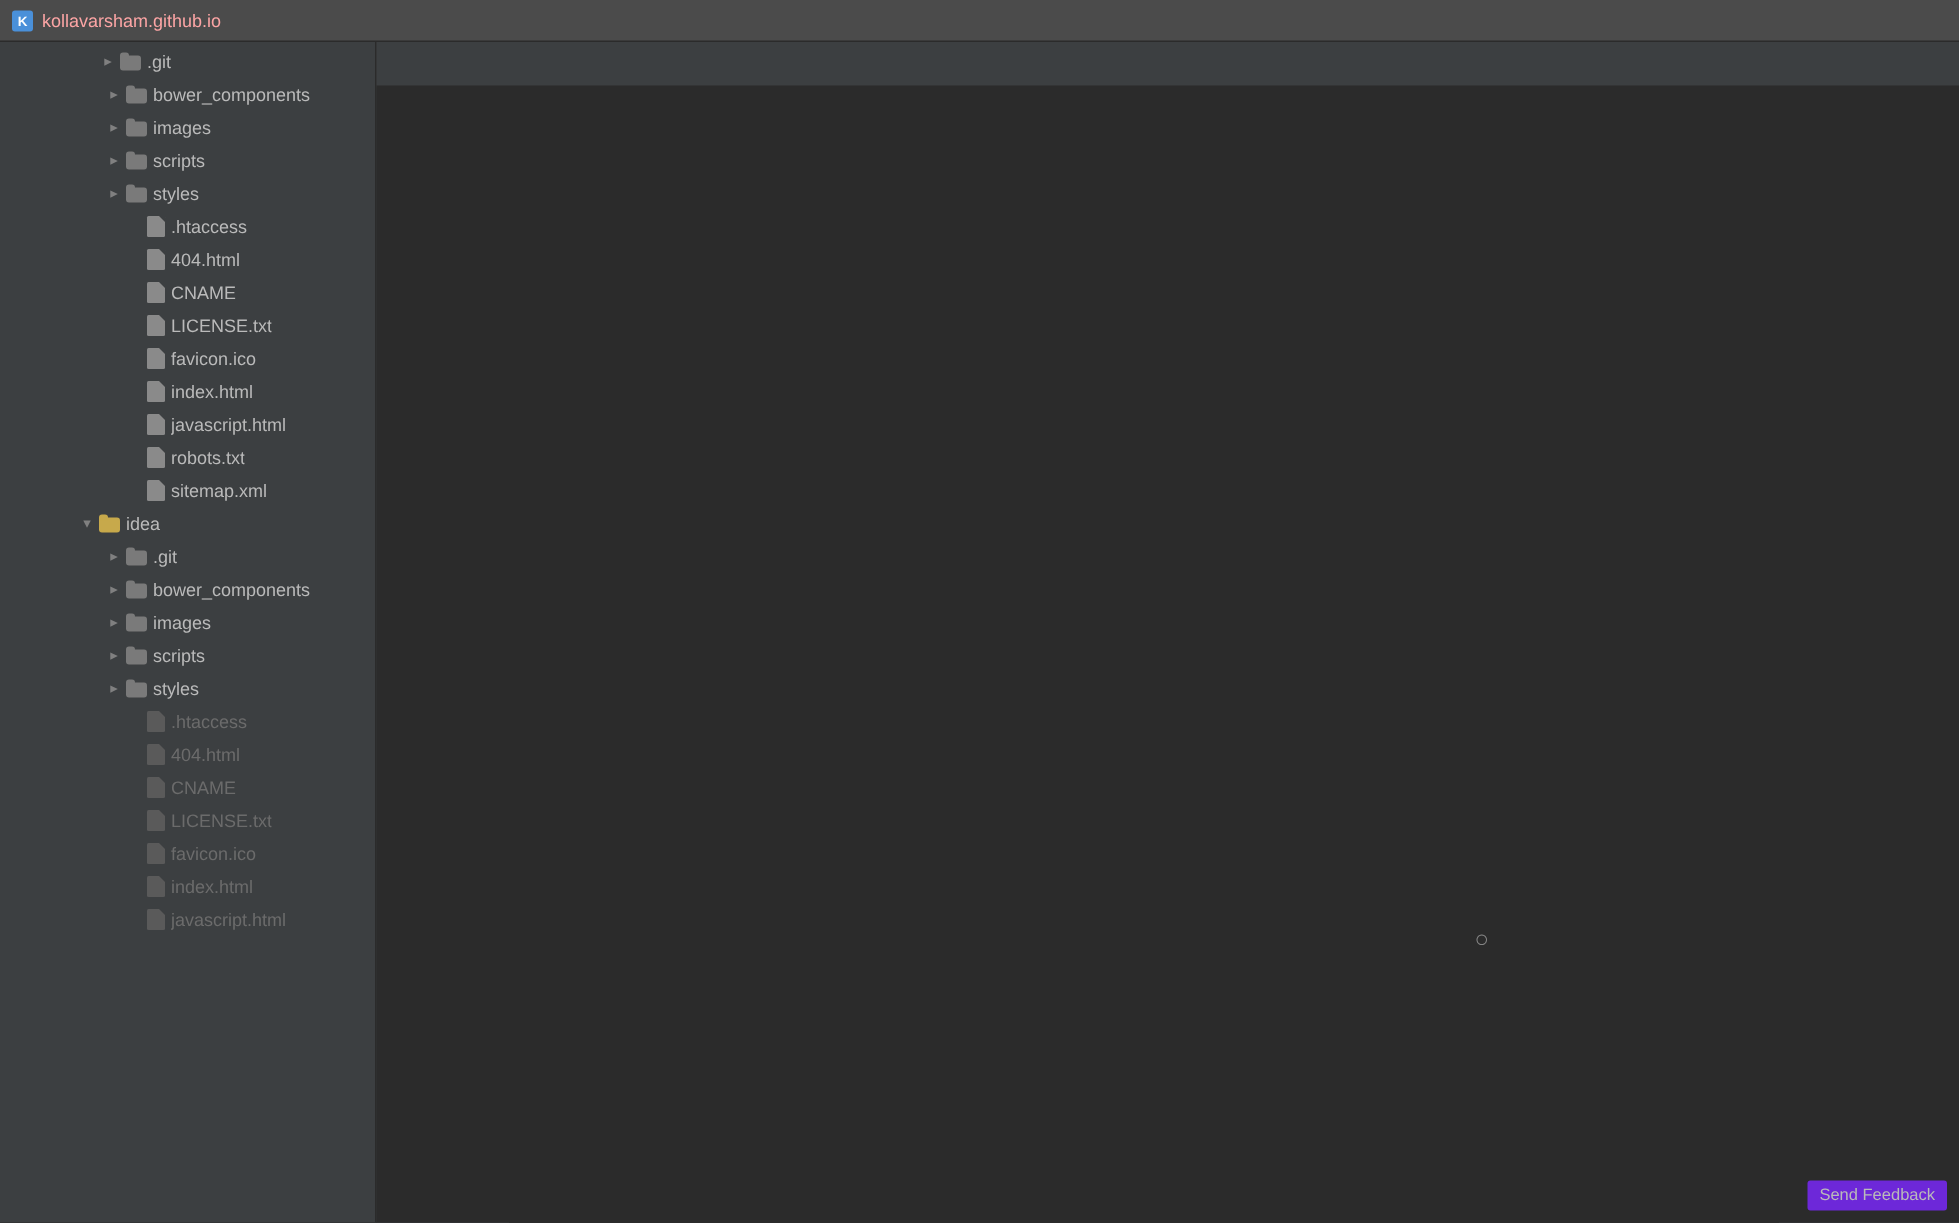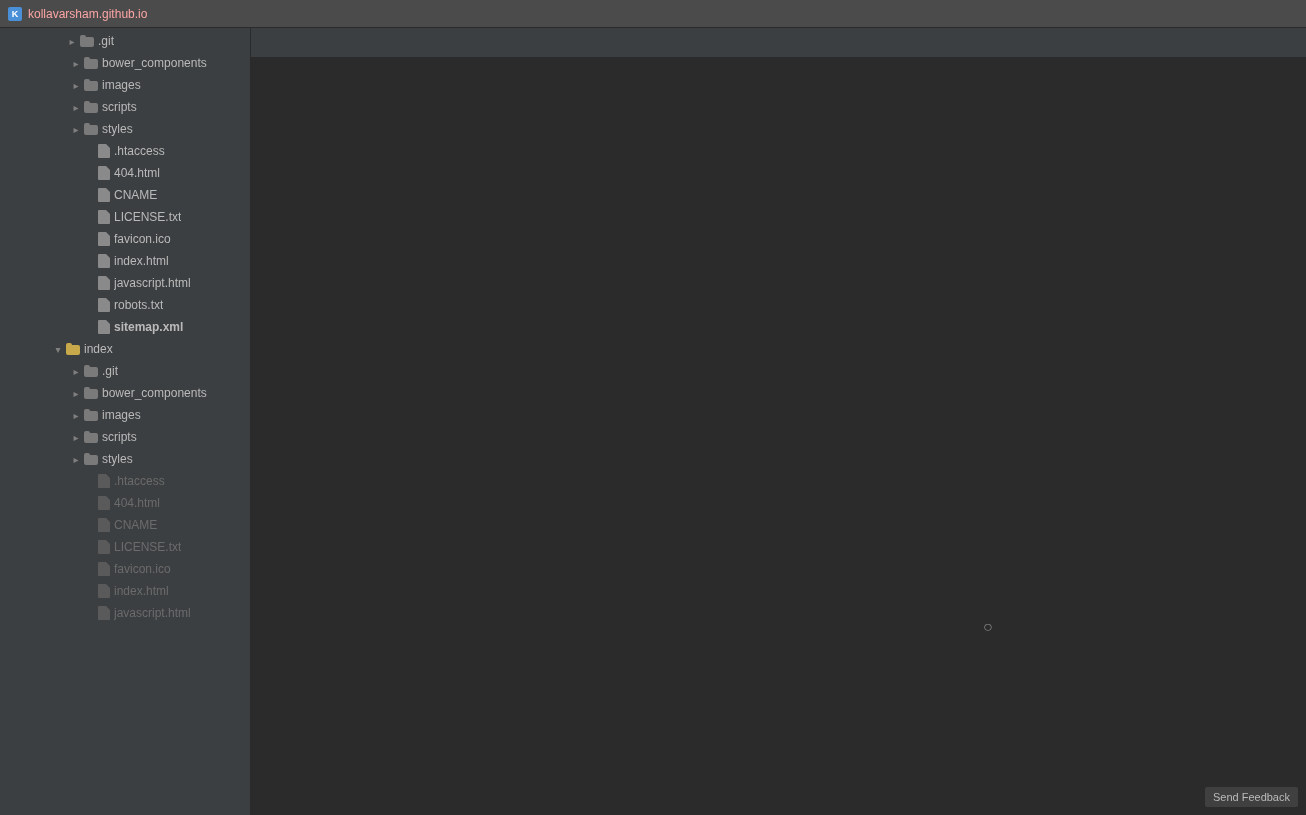--- a/index.html
+++ b/index.html
@@ -195,21 +195,21 @@
       height: 30px;
       background: #3c3f41;
       border-bottom: 1px solid #2b2b2b;
     }
 
     
     .feedback-btn {
       position: absolute;
       bottom: 8px;
       right: 8px;
-      background: #404040;
+      background: #6d28d9;
       color: #bababa;
       border: none;
       padding: 4px 8px;
       font-size: 11px;
       cursor: pointer;
       border-radius: 2px;
     }
 
     
     .cursor-indicator {
@@ -315,30 +315,30 @@
       <span class="file-icon"></span>
       <span class="item-label">javascript.html</span>
     </div>
 
     <div class="tree-item" style="padding-left: 36px;">
       <span class="arrow empty"></span>
       <span class="file-icon"></span>
       <span class="item-label">robots.txt</span>
     </div>
 
-    <div class="tree-item" style="padding-left: 36px; font-weight: bold;">
+    <div class="tree-item" style="padding-left: 36px;">
       <span class="arrow empty"></span>
       <span class="file-icon"></span>
       <span class="item-label">sitemap.xml</span>
     </div>
 
     <div class="tree-item indent-0">
       <span class="arrow open"></span>
       <span class="folder-icon open"></span>
-      <span class="item-label">index</span>
+      <span class="item-label">idea</span>
     </div>
 
     <div class="tree-item" style="padding-left: 22px;">
       <span class="arrow closed"></span>
       <span class="folder-icon"></span>
       <span class="item-label">.git</span>
     </div>
 
     <div class="tree-item" style="padding-left: 22px;">
       <span class="arrow closed"></span>

